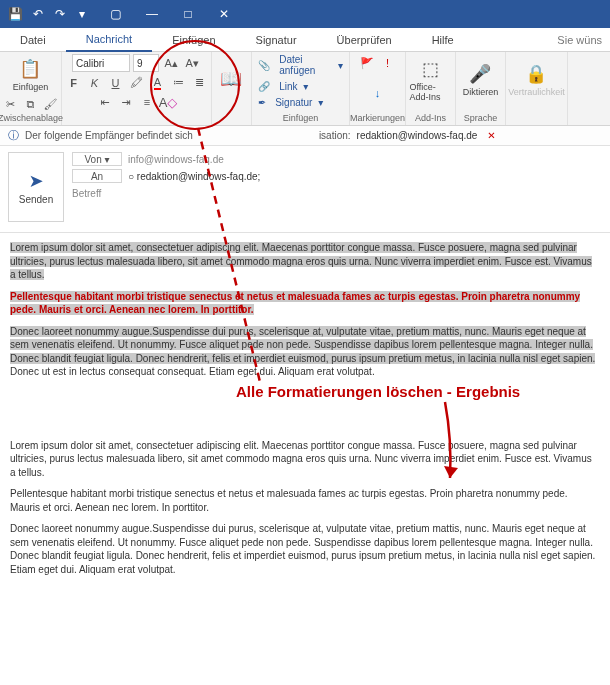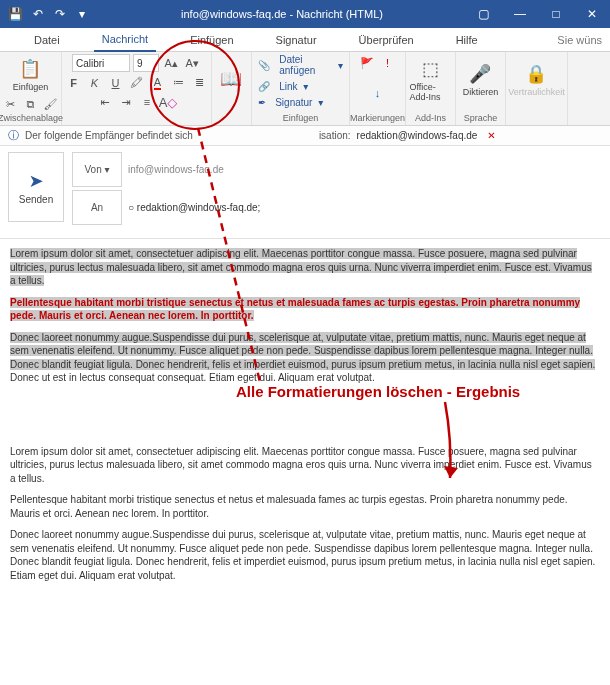--- a/index.html
+++ b/index.html
@@ -4,21 +4,21 @@
 <style>
   * { box-sizing: border-box; }
   body { margin: 0; font-family: "Segoe UI", Arial, sans-serif; font-size: 11px; background: #fff; color: #333; width: 610px; height: 685px; overflow: hidden; position: relative; }
   .titlebar { height: 28px; background: #2b579a; color: #fff; display: flex; align-items: center; font-size: 11px; }
   .titlebar .qat { display: flex; gap: 2px; padding: 0 6px; align-items: center; }
   .titlebar .qat .tbtn { width: 20px; height: 20px; display: flex; align-items: center; justify-content: center; font-size: 12px; color: #fff; }
   .titlebar .titletext { flex: 1; text-align: center; }
   .titlebar .winbtns { display: flex; }
   .titlebar .winbtns .wb { width: 36px; height: 28px; display: flex; align-items: center; justify-content: center; color: #fff; font-size: 12px; }
   .menubar { height: 24px; background: #fff; border-bottom: 1px solid #d4d4d4; display: flex; align-items: stretch; font-size: 11px; }
-  .menubar .tab { padding: 0 8px; display: flex; align-items: center; color: #444; margin-left: 26px; }
+  .menubar .tab { padding: 0 20px; display: flex; align-items: center; color: #444; }
   .menubar .tab.active { color: #2b579a; border-bottom: 2px solid #2b579a; margin-bottom: -1px; }
   .menubar .spacer { flex: 1; }
   .menubar .siewuns { padding: 4px 8px; display: flex; align-items: center; color: #777; }
   .ribbon { height: 74px; background: #f3f3f3; border-bottom: 1px solid #d4d4d4; display: flex; position: relative; }
   .group { border-right: 1px solid #e1e1e1; padding: 2px 6px 0 6px; display: flex; flex-direction: column; align-items: center; justify-content: space-between; }
   .group .glabel { font-size: 9px; color: #666; margin-bottom: 2px; }
   .bigbtn { display: flex; flex-direction: column; align-items: center; justify-content: center; width: 42px; height: 52px; font-size: 9px; color: #444; }
   .bigbtn .ico { font-size: 18px; margin-bottom: 2px; }
   .smallrow { display: flex; gap: 2px; align-items: center; }
   .smallbtn { width: 18px; height: 18px; display: flex; align-items: center; justify-content: center; font-size: 11px; color: #555; }
@@ -27,42 +27,41 @@
   .grouprow { display: flex; gap: 3px; align-items:center; }
   .linklike { color: #2b579a; font-size: 10px; }
   .external-bar { height: 20px; background: #fdfdfd; border-bottom: 1px solid #e1e1e1; display: flex; align-items: center; padding: 0 8px; font-size: 10px; color: #555; gap: 6px; }
   .external-bar .info-icon { color: #2b579a; font-size: 11px; }
   .external-bar .redx { color: #c00; margin-left: 4px; }
   .compose { padding: 6px 8px 10px 8px; border-bottom: 1px solid #e1e1e1; }
   .send-area { display: flex; flex-direction: column; align-items: center; justify-content: center; width: 56px; height: 70px; border: 1px solid #d4d4d4; margin-right: 8px; font-size: 10px; color: #444; }
   .send-area .ico { font-size: 18px; color: #2b579a; margin-bottom: 2px; }
   .fieldcol { flex: 1; }
   .fieldrow { display: flex; align-items: center; margin-bottom: 3px; }
-  .fieldbtn { width: 50px; height: 35px; border: 1px solid #d4d4d4; background: #fff; font-size: 10px; display: flex; align-items: center; justify-content: center; margin-right: 6px; color: #555; }
+  .fieldbtn { width: 50px; height: 14px; border: 1px solid #d4d4d4; background: #fff; font-size: 10px; display: flex; align-items: center; justify-content: center; margin-right: 6px; color: #555; }
   .fieldval { flex: 1; font-size: 10px; color: #333; }
   .fieldval.grey { color: #888; }
   .body-area { padding: 8px 10px; font-size: 10px; line-height: 1.35; color: #333; }
   .para { margin-bottom: 8px; }
   .sel { background: #c9c9c9; }
   .red-bold { color: #c00000; font-weight: bold; }
   .annotation-label { position: absolute; top: 383px; left: 236px; font-size: 15px; font-weight: bold; color: #c00000; z-index: 50; }
   svg.overlay { position: absolute; top: 0; left: 0; pointer-events: none; z-index: 40; }
   .disabled { color: #bbb; }
 </style>
 </head>
 <body>
 
 <div class="titlebar">
   <div class="qat">
     <div class="tbtn">💾</div>
     <div class="tbtn">↶</div>
     <div class="tbtn">↷</div>
     <div class="tbtn">▾</div>
   </div>
-  <div class="titletext">info@windows-faq.de - Nachricht (HTML)</div>
   <div class="winbtns">
     <div class="wb">▢</div>
     <div class="wb">—</div>
     <div class="wb">□</div>
     <div class="wb">✕</div>
   </div>
 </div>
 
 <div class="menubar">
   <div class="tab">Datei</div>
@@ -194,20 +193,24 @@
     </div>
     <div class="fieldcol">
       <div class="fieldrow">
         <div class="fieldbtn"><span>Von</span>&nbsp;▾</div>
         <div class="fieldval grey">info@windows-faq.de</div>
       </div>
       <div class="fieldrow">
         <div class="fieldbtn">An</div>
         <div class="fieldval">○ <span class="link">redaktion@windows-faq.de;</span></div>
       </div>
+      <div class="fieldrow">
+        <div class="fieldbtn" style="border:none; justify-content:flex-start; color:#888">Betreff</div>
+        <div class="fieldval"></div>
+      </div>
     </div>
   </div>
 </div>
 
 <div class="body-area">
   <div class="para"><span class="sel">Lorem ipsum dolor sit amet, consectetuer adipiscing elit. Maecenas porttitor congue massa. Fusce posuere, magna sed pulvinar ultricies, purus lectus malesuada libero, sit amet commodo magna eros quis urna. Nunc viverra imperdiet enim. Fusce est. Vivamus a tellus.</span></div>
   <div class="para red-bold"><span class="sel">Pellentesque habitant morbi tristique senectus et netus et malesuada fames ac turpis egestas. Proin pharetra nonummy pede. Mauris et orci. Aenean nec lorem. In porttitor.</span></div>
   <div class="para"><span class="sel">Donec laoreet nonummy augue.Suspendisse dui purus, scelerisque at, vulputate vitae, pretium mattis, nunc. Mauris eget neque at sem venenatis eleifend. Ut nonummy. Fusce aliquet pede non pede. Suspendisse dapibus lorem pellentesque magna. Integer nulla. Donec blandit feugiat ligula. Donec hendrerit, felis et imperdiet euismod, purus ipsum pretium metus, in lacinia nulla nisl eget sapien.</span> <span>Donec ut est in lectus consequat consequat. Etiam eget dui. Aliquam erat volutpat.</span></div>
 
   <div style="height:52px"></div>

